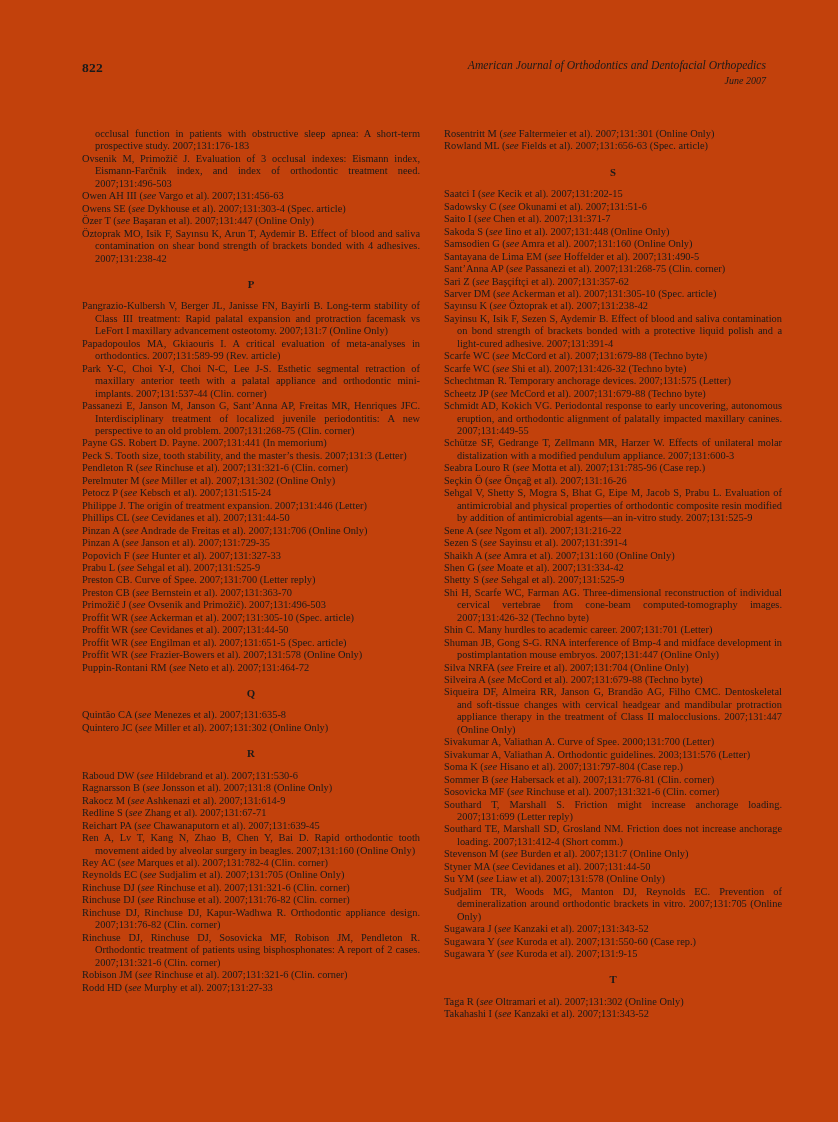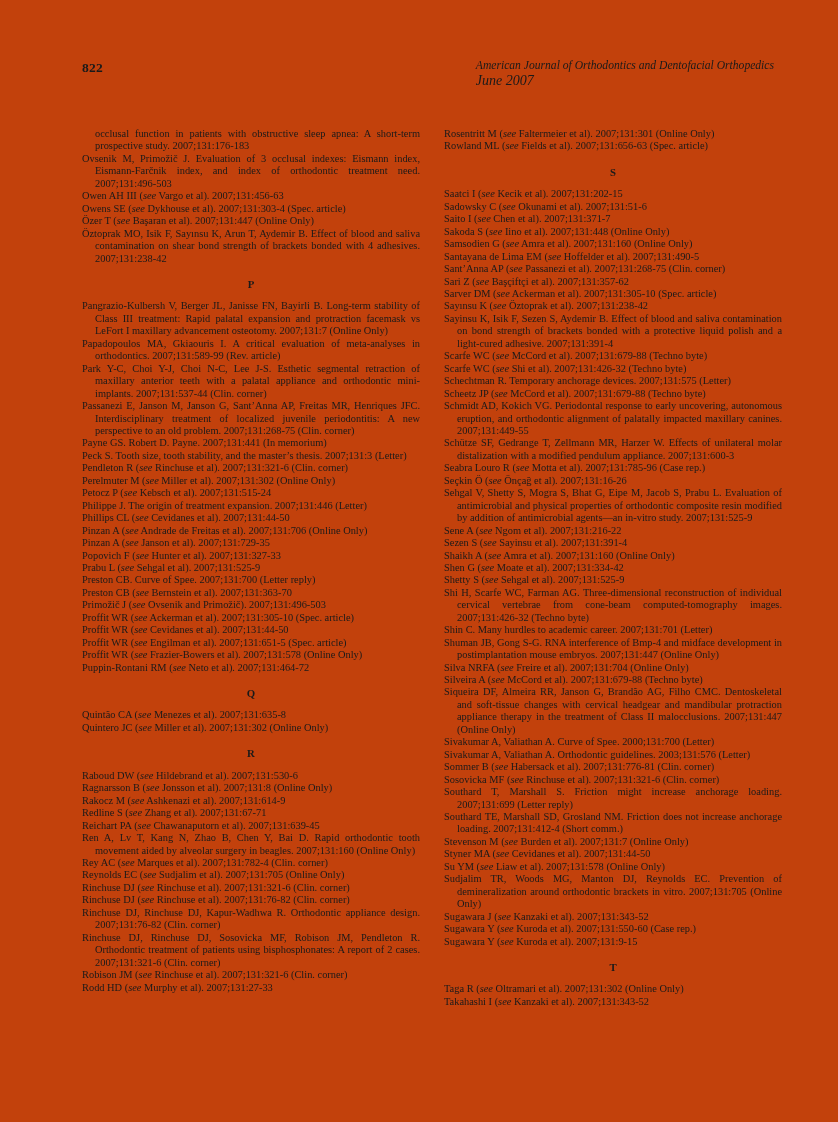--- a/index.html
+++ b/index.html
@@ -10,25 +10,25 @@
     font-family:Liberation Serif, serif;
     color:#1a1a1a;
     overflow:hidden;
   }
   
   .hdr-pagenum{
     position:absolute;left:82px;top:60px;
     font-size:13.5px;font-weight:bold;letter-spacing:.2px;
   }
   .hdr-right{
-    position:absolute;right:64px;top:58px;
-    font-style:italic;line-height:15px;
+    position:absolute;right:72px;top:58px;
+    text-align:right;font-style:italic;line-height:15px;
   }
   .hdr-journal{font-size:11.6px;}
-  .hdr-date{font-size:14px;}
+  .hdr-date{font-size:10px;}
   
   .col{
     position:absolute;top:128px;
     width:338px;
     font-size:10.4px;line-height:12.45px;
     text-align:justify;
   }
   .col-left{left:82px;}
   .col-right{left:444px;}
   .entry{
@@ -139,20 +139,21 @@
       <div class="entry">Shen G (<i>see</i> Moate et al). 2007;131:334-42</div>
       <div class="entry">Shetty S (<i>see</i> Sehgal et al). 2007;131:525-9</div>
       <div class="entry">Shi H, Scarfe WC, Farman AG. Three-dimensional reconstruction of individual cervical vertebrae from cone-beam computed-tomography images. 2007;131:426-32 (Techno byte)</div>
       <div class="entry">Shin C. Many hurdles to academic career. 2007;131:701 (Letter)</div>
       <div class="entry">Shuman JB, Gong S-G. RNA interference of Bmp-4 and midface development in postimplantation mouse embryos. 2007;131:447 (Online Only)</div>
       <div class="entry">Silva NRFA (<i>see</i> Freire et al). 2007;131:704 (Online Only)</div>
       <div class="entry">Silveira A (<i>see</i> McCord et al). 2007;131:679-88 (Techno byte)</div>
       <div class="entry">Siqueira DF, Almeira RR, Janson G, Brandão AG, Filho CMC. Dentoskeletal and soft-tissue changes with cervical headgear and mandibular protraction appliance therapy in the treatment of Class II malocclusions. 2007;131:447 (Online Only)</div>
       <div class="entry">Sivakumar A, Valiathan A. Curve of Spee. 2000;131:700 (Letter)</div>
       <div class="entry">Sivakumar A, Valiathan A. Orthodontic guidelines. 2003;131:576 (Letter)</div>
+      <div class="entry">Soma K (<i>see</i> Hisano et al). 2007;131:797-804 (Case rep.)</div>
       <div class="entry">Sommer B (<i>see</i> Habersack et al). 2007;131:776-81 (Clin. corner)</div>
       <div class="entry">Sosovicka MF (<i>see</i> Rinchuse et al). 2007;131:321-6 (Clin. corner)</div>
       <div class="entry">Southard T, Marshall S. Friction might increase anchorage loading. 2007;131:699 (Letter reply)</div>
       <div class="entry">Southard TE, Marshall SD, Grosland NM. Friction does not increase anchorage loading. 2007;131:412-4 (Short comm.)</div>
       <div class="entry">Stevenson M (<i>see</i> Burden et al). 2007;131:7 (Online Only)</div>
       <div class="entry">Styner MA (<i>see</i> Cevidanes et al). 2007;131:44-50</div>
       <div class="entry">Su YM (<i>see</i> Liaw et al). 2007;131:578 (Online Only)</div>
       <div class="entry">Sudjalim TR, Woods MG, Manton DJ, Reynolds EC. Prevention of demineralization around orthodontic brackets in vitro. 2007;131:705 (Online Only)</div>
       <div class="entry">Sugawara J (<i>see</i> Kanzaki et al). 2007;131:343-52</div>
       <div class="entry">Sugawara Y (<i>see</i> Kuroda et al). 2007;131:550-60 (Case rep.)</div>

